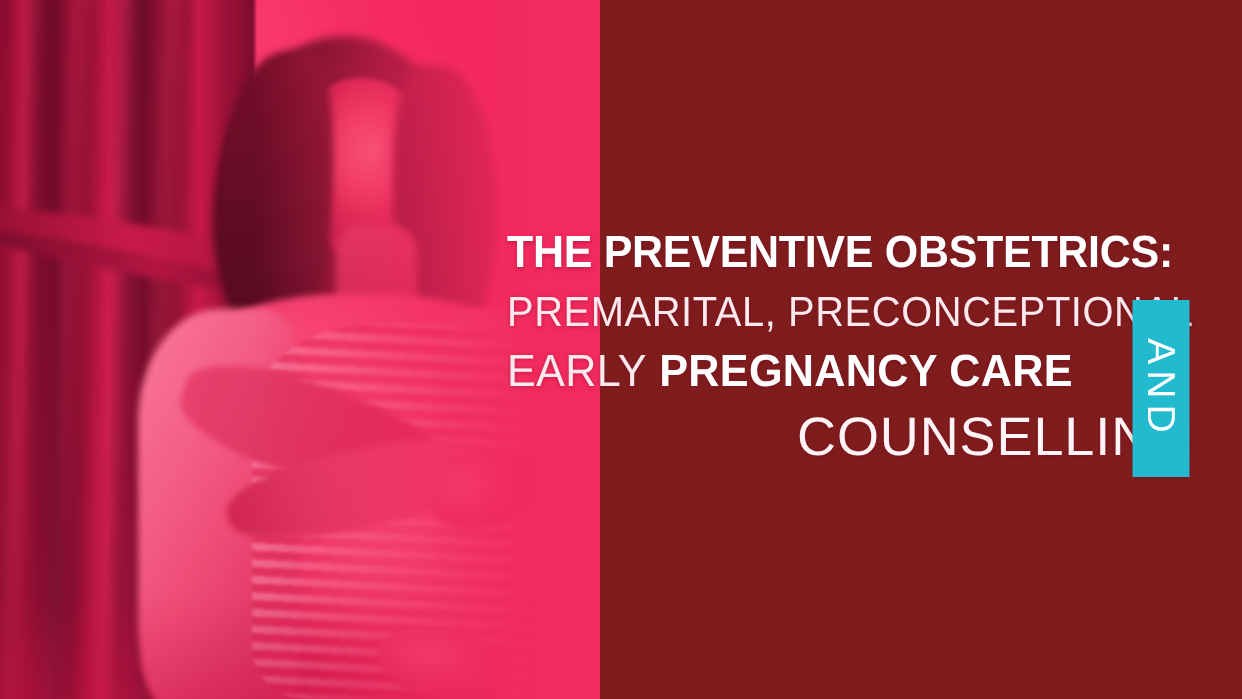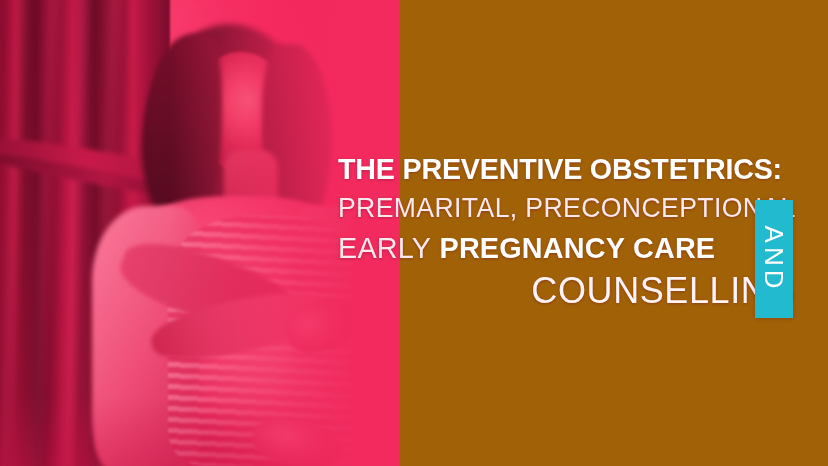--- a/index.html
+++ b/index.html
@@ -6,21 +6,21 @@
   html, body {
     margin: 0;
     padding: 0;
     background: #111;
   }
   #banner {
     position: relative;
     width: 828px;
     height: 466px;
     overflow: hidden;
-    background: #a16207;
+    background: #7f1d1d;
     font-family: "Liberation Sans", sans-serif;
     user-select: none;
   }
 
   
   .photo {
     position: absolute;
     left: 0; top: 0;
     width: 400px; height: 466px;
     overflow: hidden;

